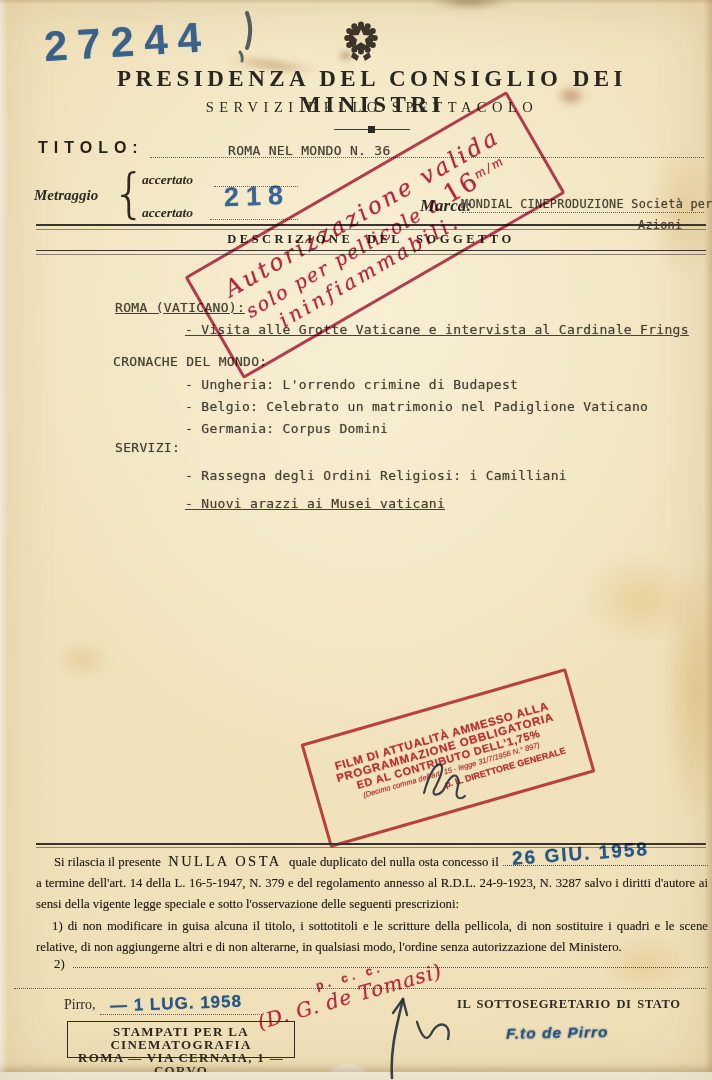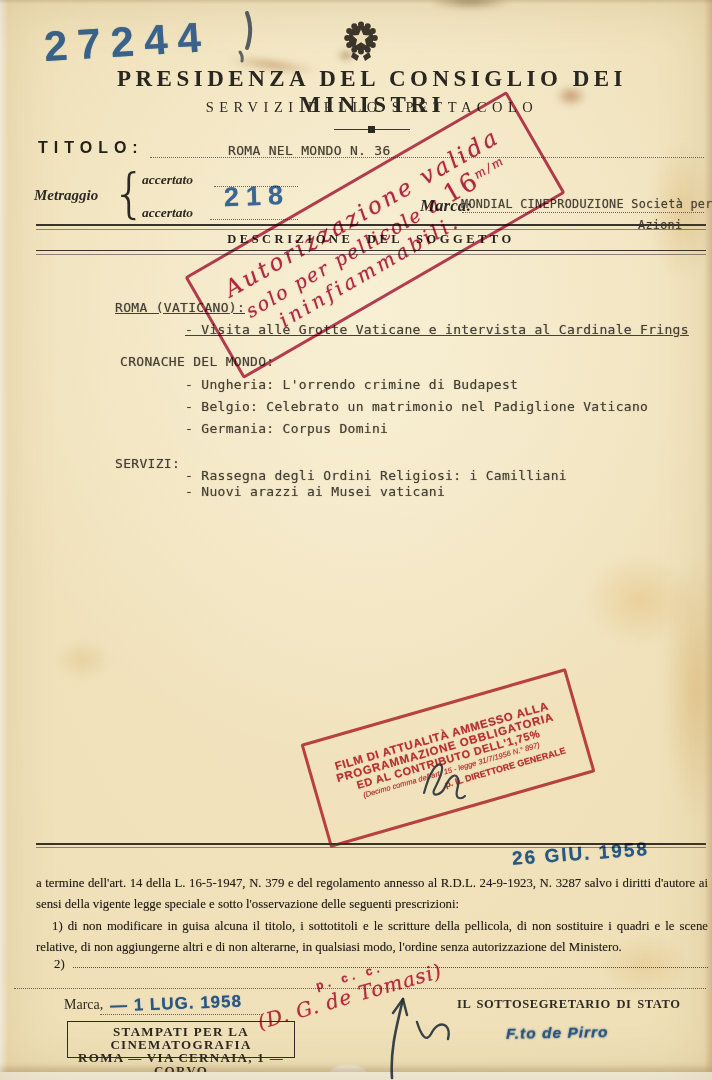--- a/index.html
+++ b/index.html
@@ -125,57 +125,63 @@
   <div class="abs typed small" style="left:638px;top:218px;">Azioni</div>
 
   <div class="abs rule heavy noi" style="left:36px;top:224px;width:670px;"></div>
   <div class="abs rule faint noi" style="left:36px;top:229px;width:670px;"></div>
   <div class="abs" style="left:36px;top:232px;width:670px;text-align:center;font-weight:bold;font-size:12.5px;letter-spacing:3.5px;word-spacing:7px;color:#27231d;">DESCRIZIONE DEL SOGGETTO</div>
   <div class="abs rule noi" style="left:36px;top:250px;width:670px;"></div>
   <div class="abs rule faint noi" style="left:36px;top:254px;width:670px;"></div>
 
   <div class="abs typed" style="left:115px;top:300px;text-decoration:underline;">ROMA (VATICANO):</div>
   <div class="abs typed" style="left:185px;top:322px;text-decoration:underline;">- Visita alle Grotte Vaticane e intervista al Cardinale Frings</div>
-  <div class="abs typed" style="left:120px;top:354px;">CRONACHE DEL MONDO:</div>
+  <div class="abs typed" style="left:113px;top:354px;">CRONACHE DEL MONDO:</div>
   <div class="abs typed" style="left:185px;top:377px;">- Ungheria: L'orrendo crimine di Budapest</div>
   <div class="abs typed" style="left:185px;top:399px;">- Belgio: Celebrato un matrimonio nel Padiglione Vaticano</div>
   <div class="abs typed" style="left:185px;top:421px;">- Germania: Corpus Domini</div>
-  <div class="abs typed" style="left:115px;top:456px;">SERVIZI:</div>
+  <div class="abs typed" style="left:115px;top:440px;">SERVIZI:</div>
   <div class="abs typed" style="left:185px;top:468px;">- Rassegna degli Ordini Religiosi: i Camilliani</div>
-  <div class="abs typed" style="left:185px;top:484px;">- Nuovi arazzi ai Musei vaticani</div>
+  <div class="abs typed" style="left:185px;top:496px;text-decoration:underline;">- Nuovi arazzi ai Musei vaticani</div>
 
   <div class="abs stamp stamp1">
     <div class="l1">Autorizzazione valida</div>
     <div class="l2"><span>solo per pellicole a </span><span class="big">16</span><sup>m/m</sup></div>
     <div class="l3">ininfiammabili.</div>
   </div>
 
   <div class="abs stamp stamp2">
     <div class="f1">FILM DI ATTUALITÀ AMMESSO ALLA</div>
     <div class="f2">PROGRAMMAZIONE OBBLIGATORIA</div>
     <div class="f3">ED AL CONTRIBUTO DELL'1,75%</div>
     <div class="f4">(Decimo comma dell'art. 15 - legge 31/7/1956 N.° 897)</div>
     <div class="f5">p. IL DIRETTORE GENERALE</div>
   </div>
 
   <div class="abs rule heavy noi" style="left:36px;top:843px;width:670px;"></div>
   <div class="abs rule faint noi" style="left:36px;top:847px;width:670px;"></div>
 
+  <div class="abs par line1">
+    <span class="sp" style="padding-left:18px;">Si rilascia il presente </span>
+      <span class="no">NULLA OSTA</span>
+      <span class="sp"> quale duplicato del nulla osta concesso il</span>
+    <span class="lead noi"></span>
+  </div>
   <div class="abs blue" style="left:512px;top:843px;font-size:19px;letter-spacing:2px;transform:rotate(-4deg);z-index:5;">26 GIU. 1958</div>
 
   <div class="abs par" style="top:873px;">a termine dell'art. 14 della L. 16-5-1947, N. 379 e del regolamento annesso al R.D.L. 24-9-1923, N. 3287 salvo i diritti d'autore ai sensi della vigente legge speciale e sotto l'osservazione delle seguenti prescrizioni:</div>
   <div class="abs par" style="top:916px;text-indent:16px;">1) di non modificare in guisa alcuna il titolo, i sottotitoli e le scritture della pellicola, di non sostituire i quadri e le scene relative, di non aggiungerne altri e di non alterarne, in qualsiasi modo, l'ordine senza autorizzazione del Ministero.</div>
   <div class="abs par" style="top:953px;display:flex;align-items:baseline;">
     <span style="padding-left:18px;">2)</span>
     <span class="lead noi" style="flex:1;border-bottom:1.6px dotted #574e41;height:14px;margin-left:8px;"></span>
   </div>
 
   <div class="abs dots noi" style="left:14px;top:988px;width:692px;border-bottom-width:1.4px;"></div>
 
-  <div class="abs" style="left:64px;top:997px;font-size:14px;">Marca,</div>
+  <div class="abs" style="left:64px;top:997px;font-size:14px;">Pirro,</div>
   <div class="abs dots noi" style="left:100px;top:1014px;width:162px;"></div>
   <div class="abs blue" style="left:110px;top:994px;font-size:17px;letter-spacing:1px;transform:rotate(-2deg);">— 1 LUG. 1958</div>
 
   <div class="abs pcc">
     <div class="a">p. c. c.</div>
     <div class="b">(D. G. de Tomasi)</div>
   </div>
 
   <div class="abs footer-label" style="left:457px;top:997px;">IL SOTTOSEGRETARIO DI STATO</div>
 

